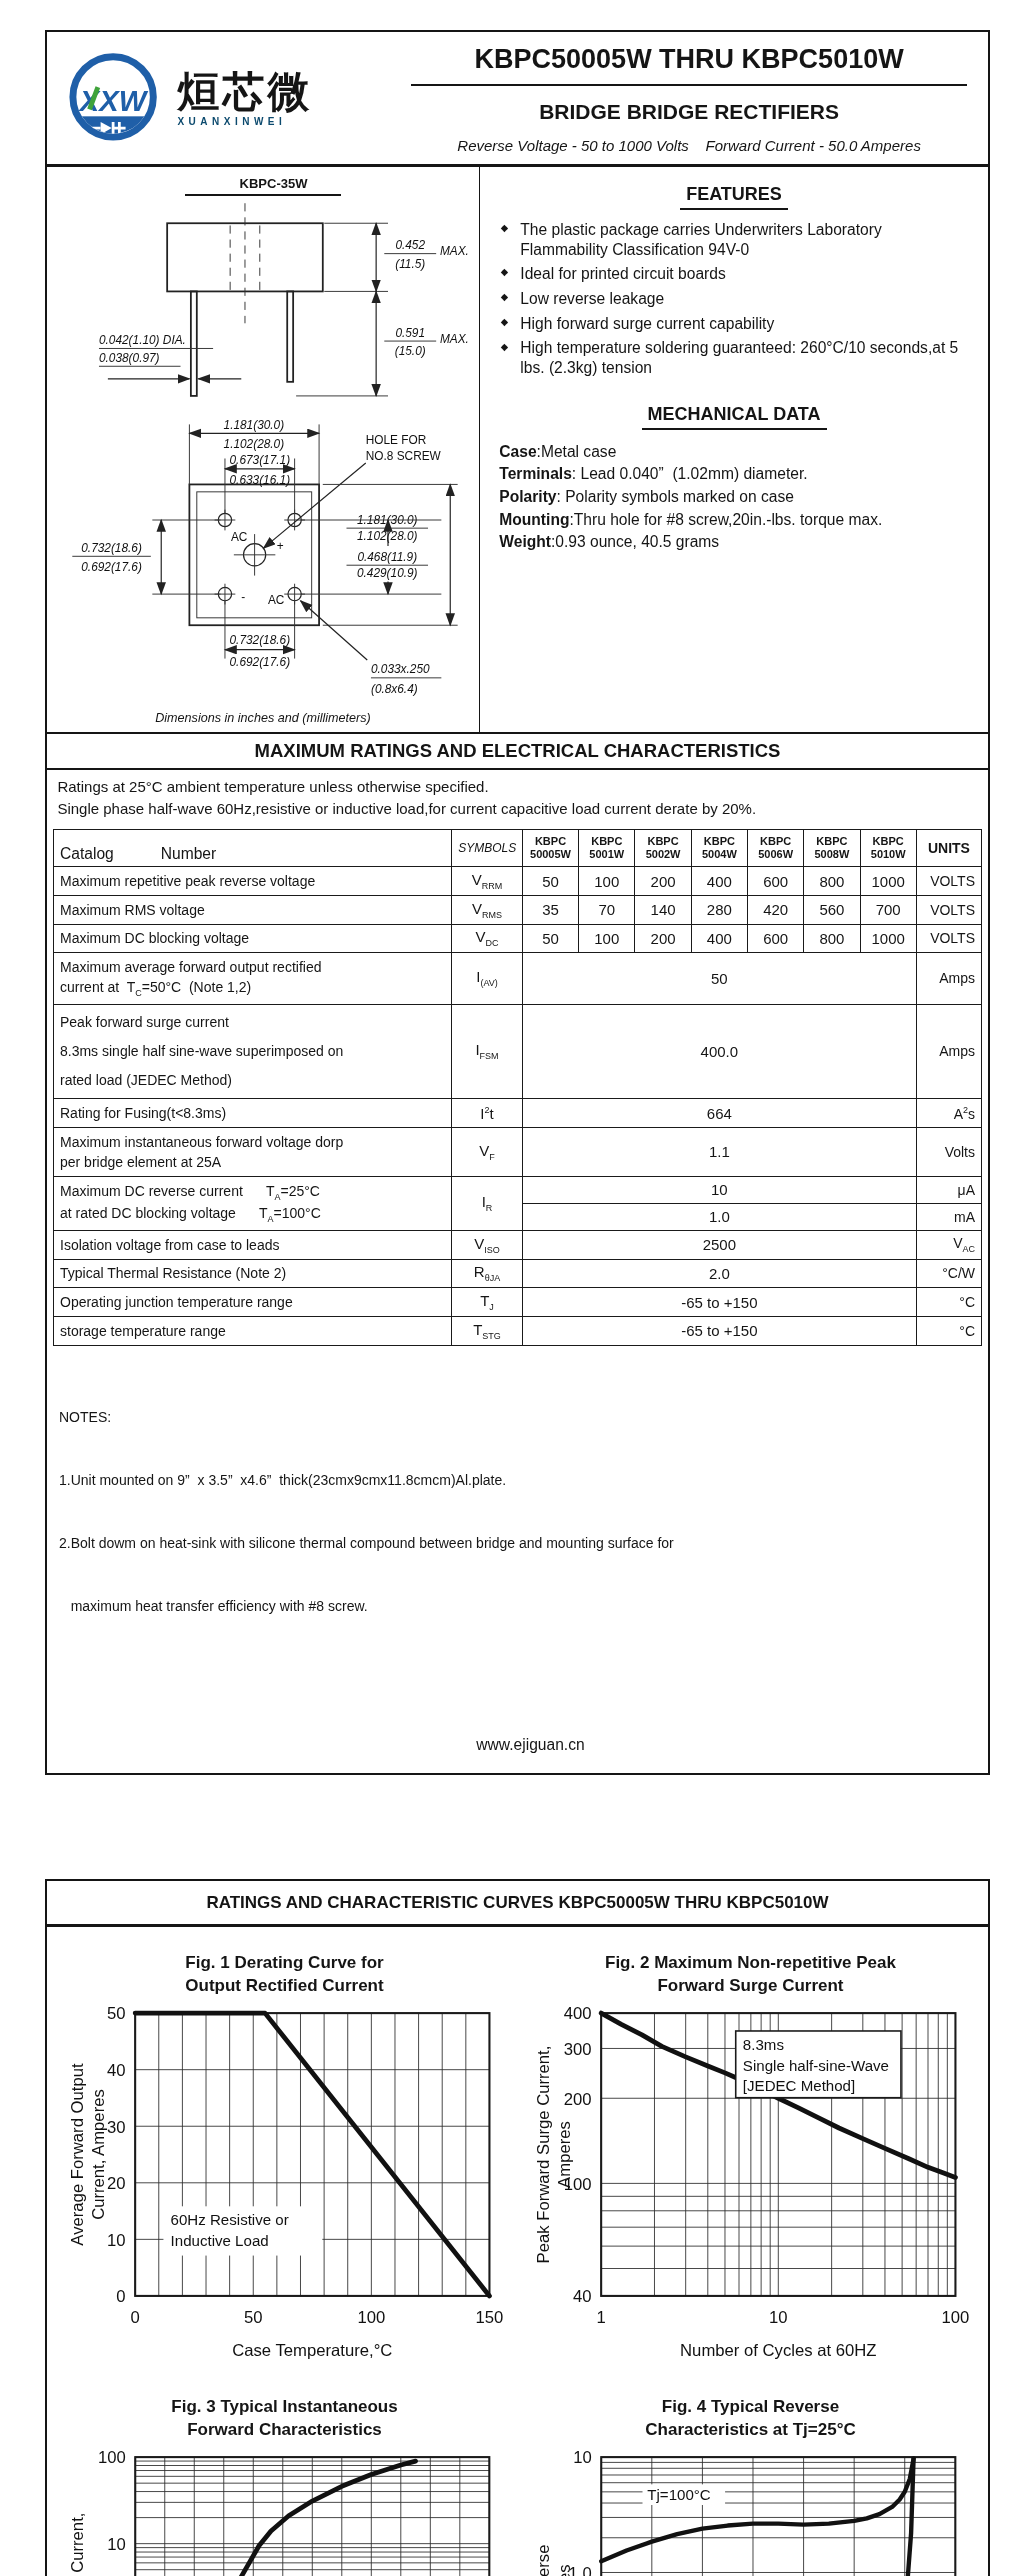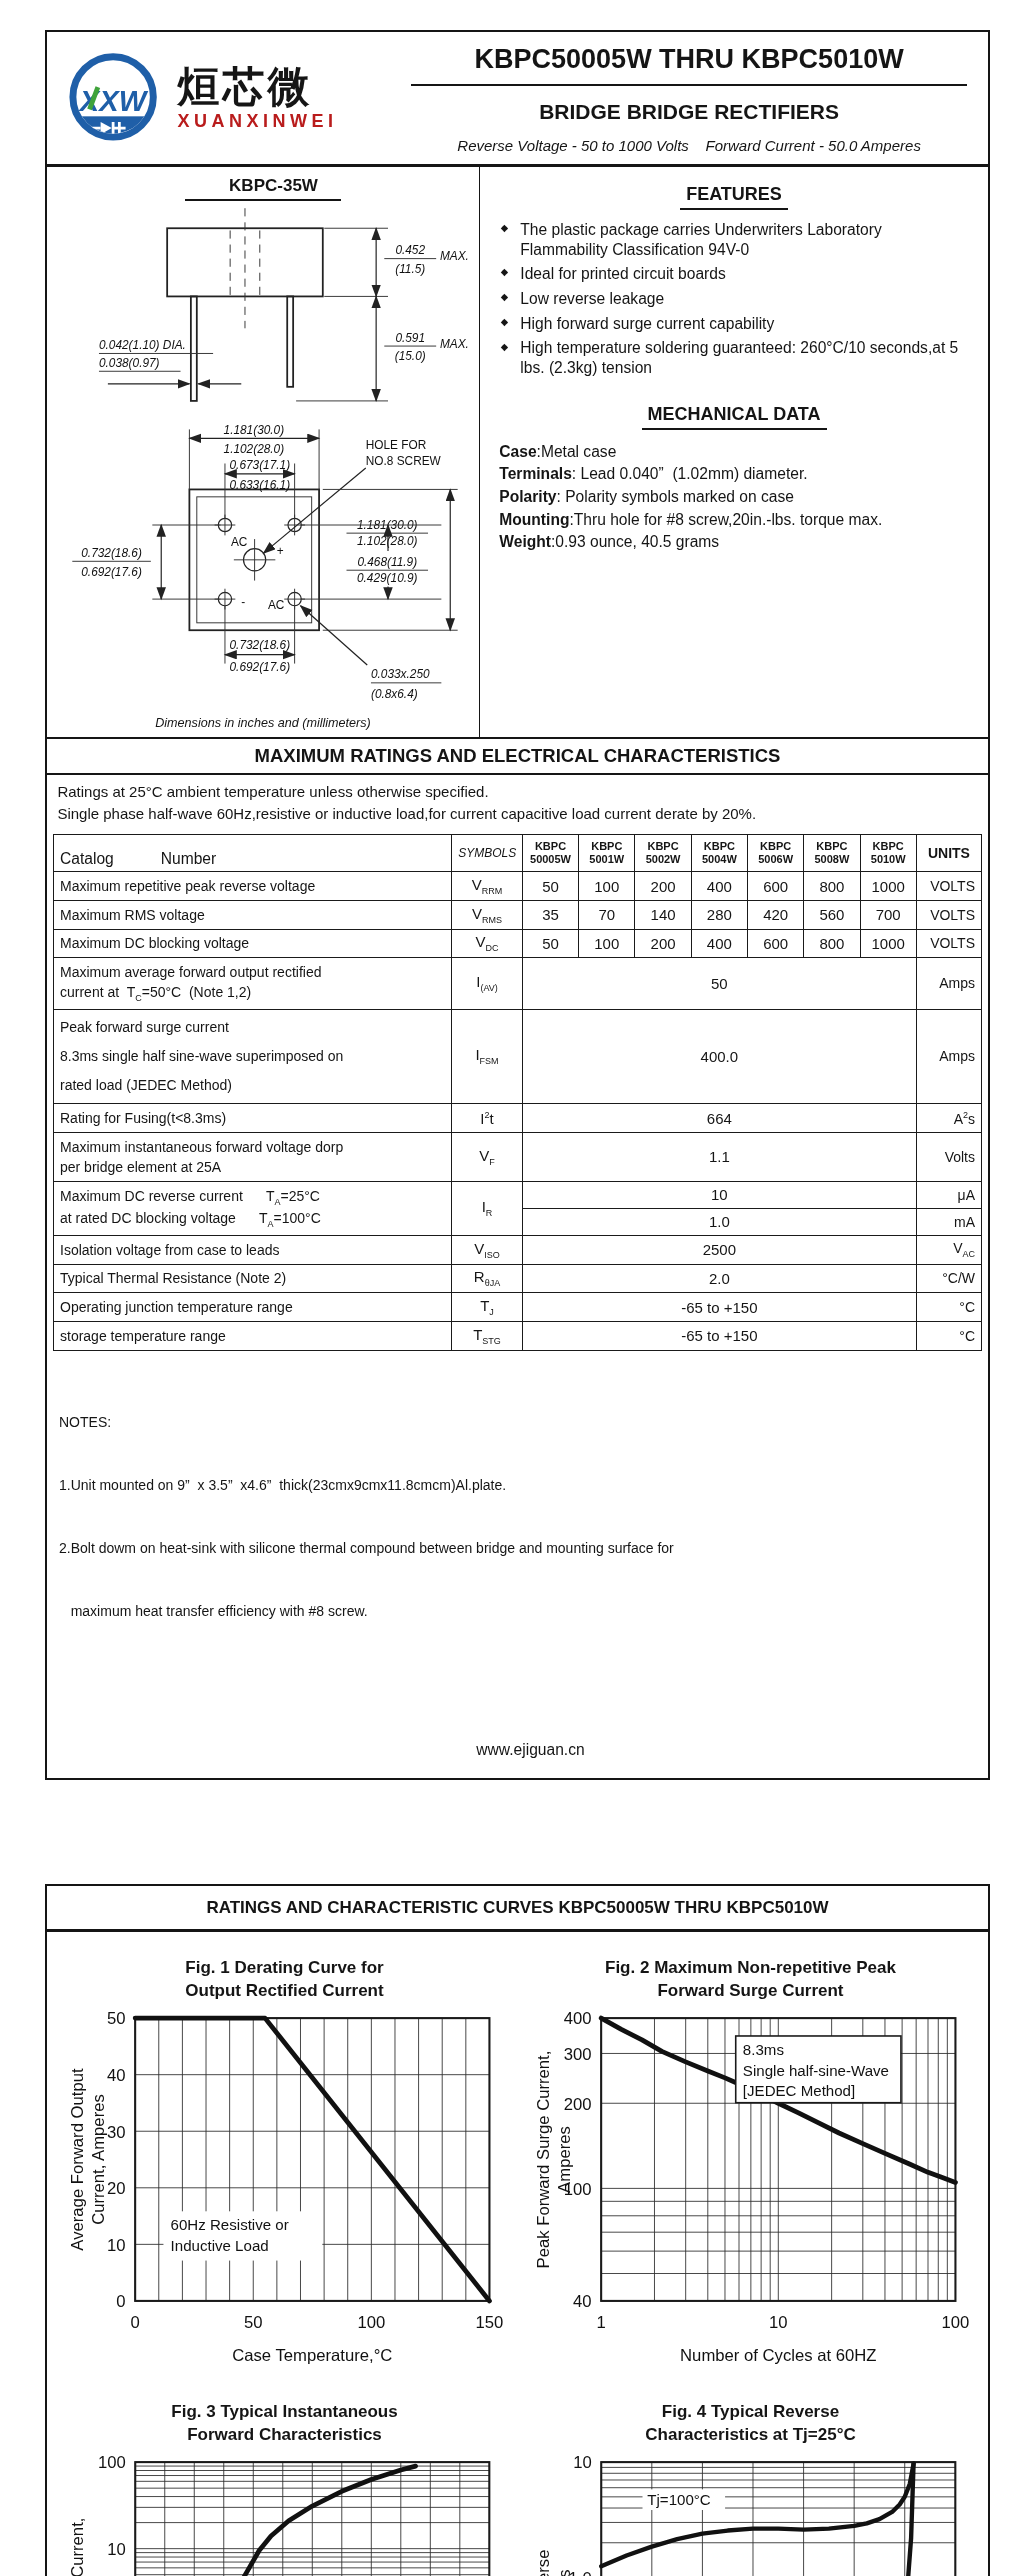--- a/index.html
+++ b/index.html
@@ -3,31 +3,31 @@
 <meta charset="utf-8">
 <style>
   html,body{margin:0;padding:0;background:#fff;}
   body{width:1031px;font-family:"Liberation Sans","DejaVu Sans",sans-serif;color:#151515;}
   .page{width:945px;margin-left:45px;border:2.2px solid #151515;background:#fff;box-sizing:border-box;}
   .page1{margin-top:30px;}
   
   .hdr{display:flex;align-items:center;border-bottom:3px solid #151515;padding:12px 7.4px 10.4px 12px;}
   .logo-wrap{width:349px;display:flex;align-items:center;gap:7.4px;}
   .logo-cn{font-size:42px;font-weight:bold;letter-spacing:3px;line-height:1;}
-  .logo-latin{font-size:18px;letter-spacing:4.5px;color:#b91c1c;margin-top:3px;font-weight:bold;}
+  .logo-latin{font-size:10px;letter-spacing:4.5px;color:#0c4a6e;margin-top:3px;font-weight:bold;}
   .hdr-right{flex:1;text-align:center;padding-right:10.4px;}
   .doc-title{font-size:27px;font-weight:bold;}
   .title-rule{height:2.2px;background:#151515;margin:9px 3px 0;}
   .doc-sub{font-size:21px;font-weight:bold;margin-top:13.4px;}
   .doc-tag{font-size:15px;font-style:italic;margin-top:13.4px;white-space:pre;}
   
   .main{display:flex;}
   .col-left{width:433px;border-right:1.5px solid #151515;padding:6px 0 3px;box-sizing:border-box;}
   .col-right{flex:1;padding:10.4px 19.3px 0;}
-  .pkg-name{text-align:center;font-size:17px;font-weight:bold;margin:3px 0 1.5px;padding-left:21px;}
+  .pkg-name{text-align:center;font-size:13px;font-weight:bold;margin:3px 0 1.5px;padding-left:21px;}
   .pkg-underline{width:156px;height:1.5px;background:#151515;margin:3px auto 1.5px;}
   .pkg-caption{text-align:center;font-style:italic;font-size:12.6px;margin:1.5px 0 4.5px;}
   .sec-head{text-align:center;font-size:18px;font-weight:bold;margin:6px 0 10.4px;}
   .sec-head span{display:inline-block;border-bottom:2.2px solid #151515;padding:0 6px 3px;}
   .feat-item{font-size:15.6px;line-height:1.25;margin:0 0 5.2px;padding-left:21px;position:relative;}
   .feat-item::before{content:"◆";position:absolute;left:1.5px;top:2.2px;font-size:9.6px;}
   .mech{margin-top:27px;}
   .mech-row{font-size:15.6px;line-height:1.45;white-space:pre-wrap;}
   .mech-row b{font-weight:bold;}
   

